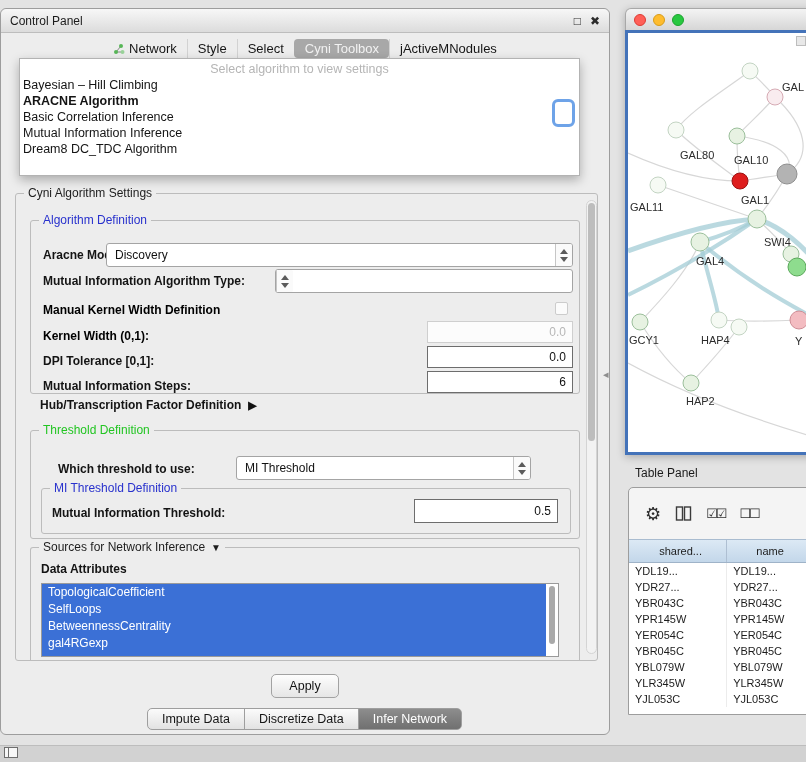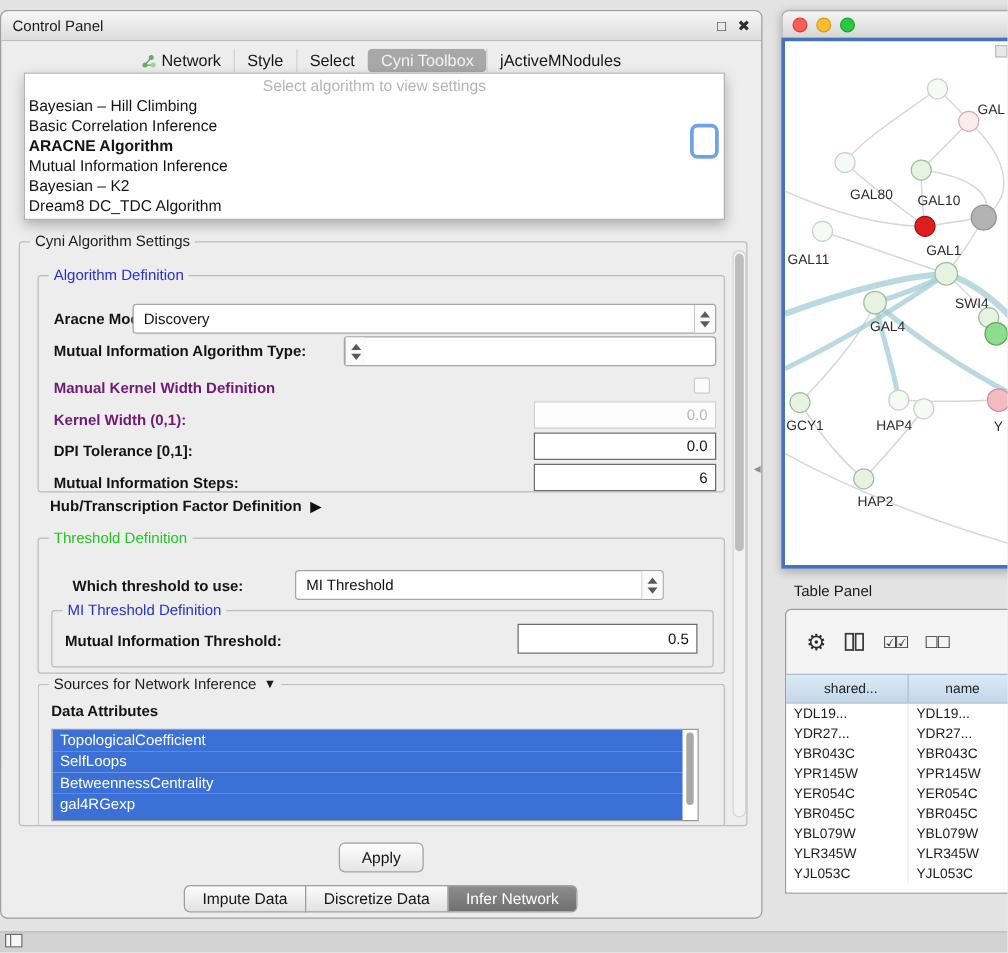--- a/index.html
+++ b/index.html
@@ -7,21 +7,21 @@
   body { background:#e3e3e3; position:relative; overflow:hidden; }
   #stage { position:absolute; inset:0; }
 
   
   .groupbox { position:absolute; border:1px solid #bcbcbc; border-radius:3px; }
   .legend { position:absolute; top:-8px; left:8px; background:#ededed; padding:0 4px; font-size:12px; white-space:nowrap; }
   .legend.blue  { color:#2831cd; }
   .legend.green { color:#22c522; }
   .legend.black { color:#1d1d1d; font-weight:normal; }
   .flabel { position:absolute; font-size:12px; font-weight:bold; color:#141414; white-space:nowrap; }
-  .flabel.dis { color:#701a75; }
+  .flabel.dis { color:#000000; }
   .tfield { position:absolute; background:#fff; border:1px solid #6d6d6d; font-size:12px; text-align:right; padding:0 6px; height:22px; line-height:20px; color:#111; }
   .tfield.dis { border-color:#cfcfcf; color:#b7b7b7; background:#fcfcfc; }
   .combo { position:absolute; display:flex; align-items:center; background:#fff; border:1px solid #a4a4a4; border-radius:3px; height:24px; font-size:12px; color:#111; }
   .combo .val { flex:1; padding-left:8px; white-space:nowrap; overflow:hidden; }
   .stepper { width:17px; align-self:stretch; border-left:1px solid #c6c6c6; display:flex; flex-direction:column; justify-content:center; align-items:center; gap:3px; background:#fafafa; border-radius:0 2px 2px 0; }
   .tri-up   { width:0; height:0; border-left:4px solid transparent; border-right:4px solid transparent; border-bottom:5px solid #5a5a5a; }
   .tri-down { width:0; height:0; border-left:4px solid transparent; border-right:4px solid transparent; border-top:5px solid #5a5a5a; }
   .cbox { position:absolute; width:13px; height:13px; background:#fbfbfb; border:1px solid #cccccc; border-radius:2px; }
   .sb-track { position:absolute; background:#f2f2f2; border:1px solid #d4d4d4; border-radius:6px; }
   .sb-thumb { position:absolute; left:1px; right:1px; background:#bdbdbd; border-radius:5px; }
@@ -135,24 +135,23 @@
         <span>Cyni Toolbox</span>
       </div>
       <div class="cp-tab">
         <span>jActiveMNodules</span>
       </div>
     </div>
 
     <div class="popup">
       <div class="ph">Select algorithm to view settings</div>
       <div class="it">Bayesian – Hill Climbing</div>
+      <div class="it bold">ARACNE Algorithm</div>
       <div class="it">Basic Correlation Inference</div>
-      <div class="it bold">ARACNE Algorithm</div>
       <div class="it">Mutual Information Inference</div>
-      <div class="it">Bayesian – K2</div>
       <div class="it">Dream8 DC_TDC Algorithm</div>
     </div>
     <div class="help-ring"></div>
 
     <div class="settings-box">
       <span class="legend black">Cyni Algorithm Settings</span>
 
       <div class="groupbox" style="left:14px; top:26px; width:550px; height:174px;">
         <span class="legend blue">Algorithm Definition</span>
 

